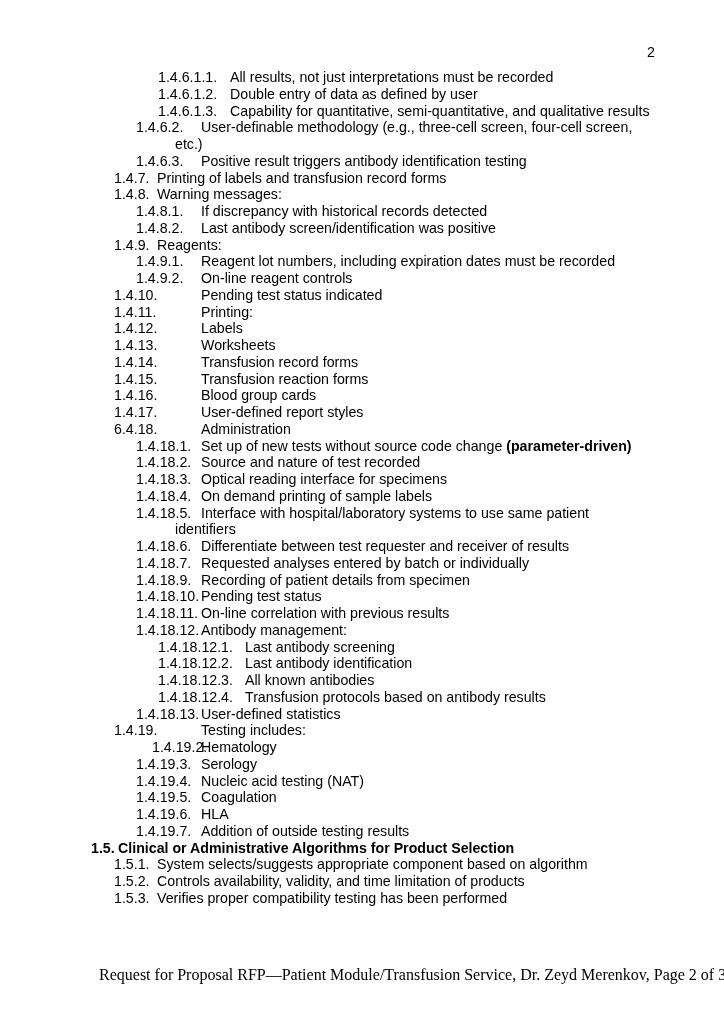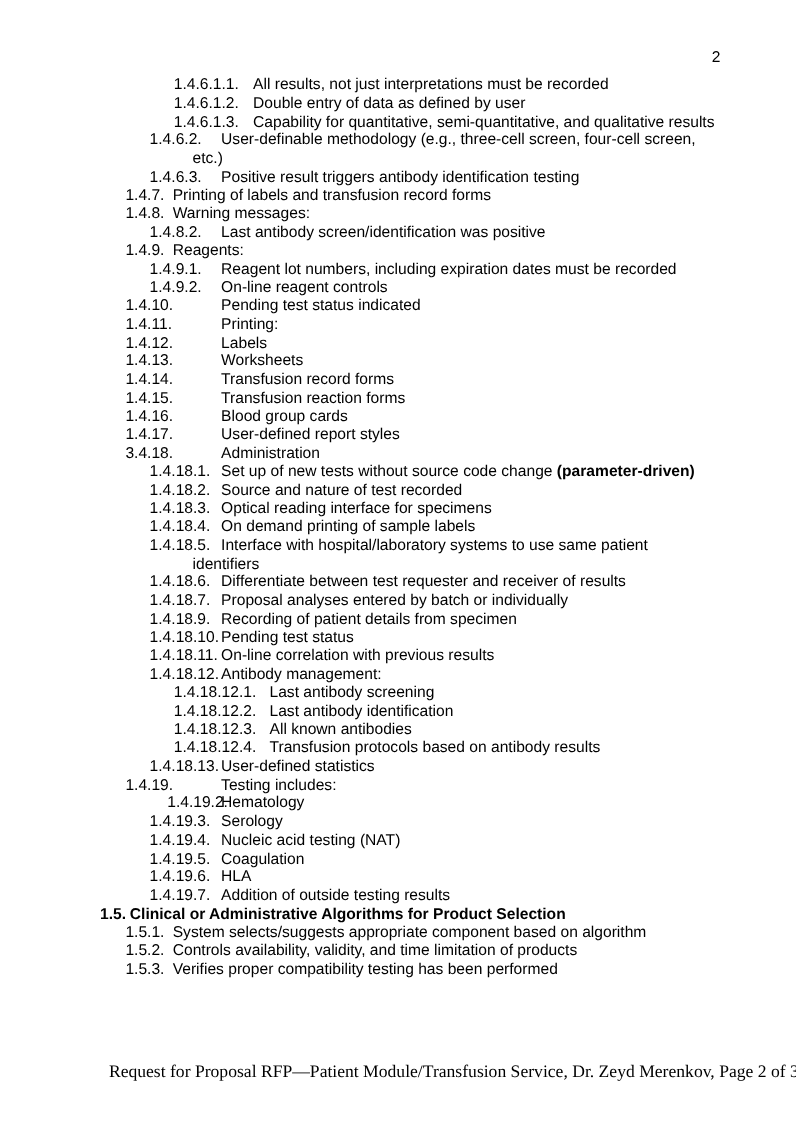--- a/index.html
+++ b/index.html
@@ -48,20 +48,24 @@
 
   <div class="line">
       <span class="num" style="left:114px">1.4.7.</span>
       <span class="txt" style="left:157px">Printing of labels and transfusion record forms</span>
     </div>
   <div class="line">
       <span class="num" style="left:114px">1.4.8.</span>
       <span class="txt" style="left:157px">Warning messages:</span>
     </div>
   <div class="line">
+      <span class="num" style="left:136px">1.4.8.1.</span>
+      <span class="txt" style="left:201px">If discrepancy with historical records detected</span>
+    </div>
+  <div class="line">
       <span class="num" style="left:136px">1.4.8.2.</span>
       <span class="txt" style="left:201px">Last antibody screen/identification was positive</span>
     </div>
   <div class="line">
       <span class="num" style="left:114px">1.4.9.</span>
       <span class="txt" style="left:157px">Reagents:</span>
     </div>
   <div class="line">
       <span class="num" style="left:136px">1.4.9.1.</span>
       <span class="txt" style="left:201px">Reagent lot numbers, including expiration dates must be recorded</span>
@@ -97,21 +101,21 @@
     </div>
   <div class="line">
       <span class="num" style="left:114px">1.4.16.</span>
       <span class="txt" style="left:201px">Blood group cards</span>
     </div>
   <div class="line">
       <span class="num" style="left:114px">1.4.17.</span>
       <span class="txt" style="left:201px">User-defined report styles</span>
     </div>
   <div class="line">
-      <span class="num" style="left:114px">3.4.18.</span>
+      <span class="num" style="left:114px">6.4.18.</span>
       <span class="txt" style="left:201px">Administration</span>
     </div>
 
   <div class="line">
       <span class="num" style="left:136px">1.4.18.1.</span>
       <span class="txt" style="left:201px"><span>Set up of new tests without source code change </span><span class="bold">(parameter-driven)</span></span>
     </div>
   <div class="line">
       <span class="num" style="left:136px">1.4.18.2.</span>
       <span class="txt" style="left:201px">Source and nature of test recorded</span>
@@ -130,21 +134,21 @@
     </div>
   <div class="line">
       <span class="txt" style="left:175px">identifiers</span>
     </div>
   <div class="line">
       <span class="num" style="left:136px">1.4.18.6.</span>
       <span class="txt" style="left:201px">Differentiate between test requester and receiver of results</span>
     </div>
   <div class="line">
       <span class="num" style="left:136px">1.4.18.7.</span>
-      <span class="txt" style="left:201px">Proposal analyses entered by batch or individually</span>
+      <span class="txt" style="left:201px">Requested analyses entered by batch or individually</span>
     </div>
   <div class="line">
       <span class="num" style="left:136px">1.4.18.9.</span>
       <span class="txt" style="left:201px">Recording of patient details from specimen</span>
     </div>
   <div class="line">
       <span class="num" style="left:136px">1.4.18.10.</span>
       <span class="txt" style="left:201px">Pending test status</span>
     </div>
   <div class="line">

